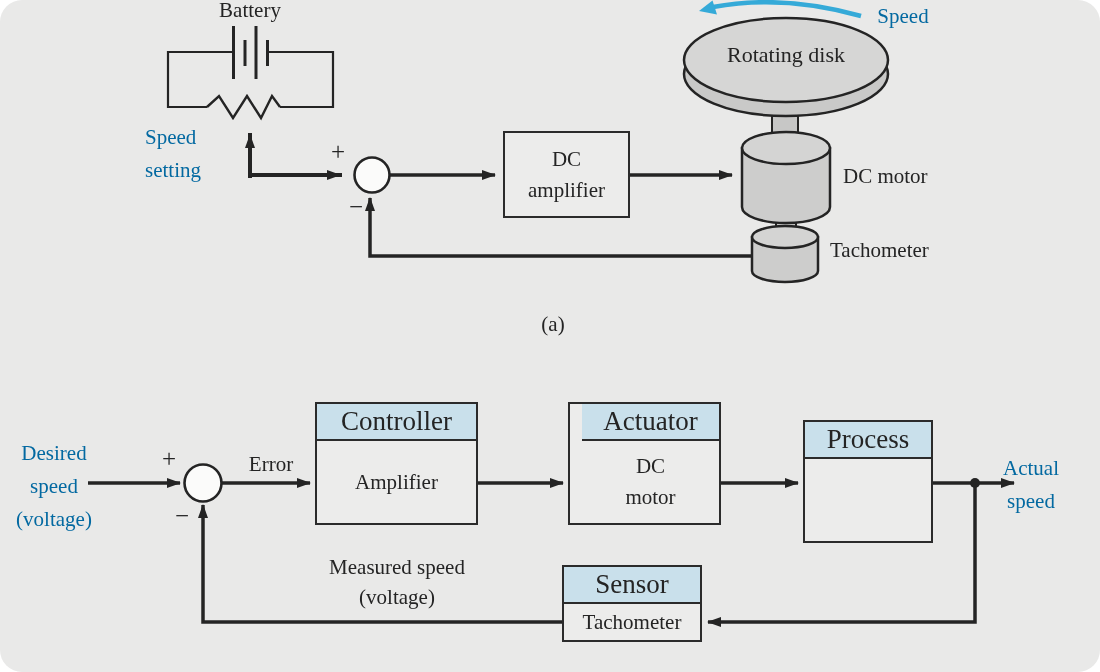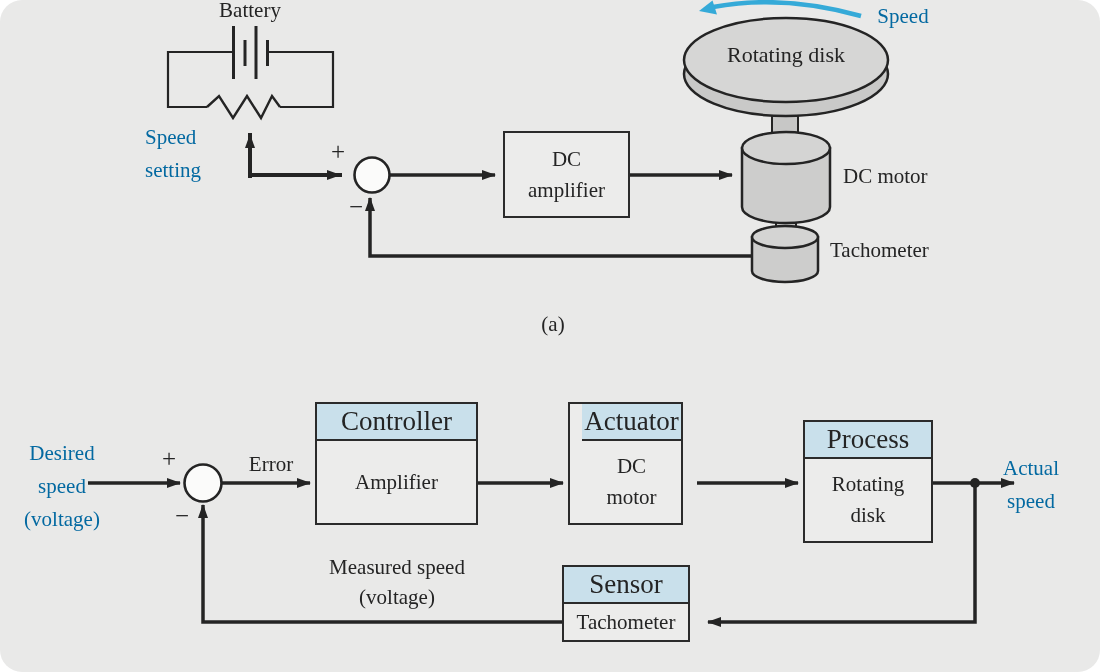--- a/index.html
+++ b/index.html
@@ -132,55 +132,51 @@
   <div class="lbl sign" style="left:327px;top:139px;">+</div>
   <div class="lbl sign" style="left:345px;top:194px;">−</div>
 
   <div class="ampbox">
     <div>DC</div>
     <div>amplifier</div>
   </div>
 
   <div class="lbl" style="left:523px;top:308px;width:60px;">(a)</div>
 
-  <div class="lbl cyan" style="left:16px;top:437px;width:92px;">
+  <div class="lbl cyan" style="left:8px;top:437px;width:92px;">
     <div>Desired</div>
     <div>speed</div>
     <div>(voltage)</div>
   </div>
 
   <div class="lbl sign" style="left:158px;top:446px;">+</div>
   <div class="lbl sign" style="left:171px;top:503px;">−</div>
 
   <div class="lbl" style="left:236px;top:448px;width:70px;">Error</div>
 
   <div class="blockbox" style="left:315px;top:402px;width:163px;height:123px;">
     <div class="hdr">Controller</div>
     <div class="bdy">
       <div>Amplifier</div>
     </div>
   </div>
 
-  <div class="blockbox" style="left:568px;top:402px;width:115px;height:123px;padding-left:12px;">
+  <div class="blockbox" style="left:568px;top:402px;width:153px;height:123px;padding-left:12px;">
     <div class="hdr">Actuator</div>
     <div class="bdy">
       <div>DC</div>
       <div>motor</div>
     </div>
   </div>
 
   <div class="blockbox" style="left:803px;top:402px;width:130px;height:123px;margin-top:18px;">
     <div class="hdr">Process</div>
-    <div class="bdy">
-      <div>Rotating</div>
-      <div>disk</div>
-    </div>
   </div>
 
-  <div class="blockbox" style="left:562px;top:565px;width:128px;height:77px;">
+  <div class="blockbox" style="left:562px;top:565px;width:140px;height:77px;">
     <div class="hdr">Sensor</div>
     <div class="bdy">
       <div>Tachometer</div>
     </div>
   </div>
 
   <div class="lbl cyan" style="left:992px;top:452px;width:78px;">
     <div>Actual</div>
     <div>speed</div>
   </div>

